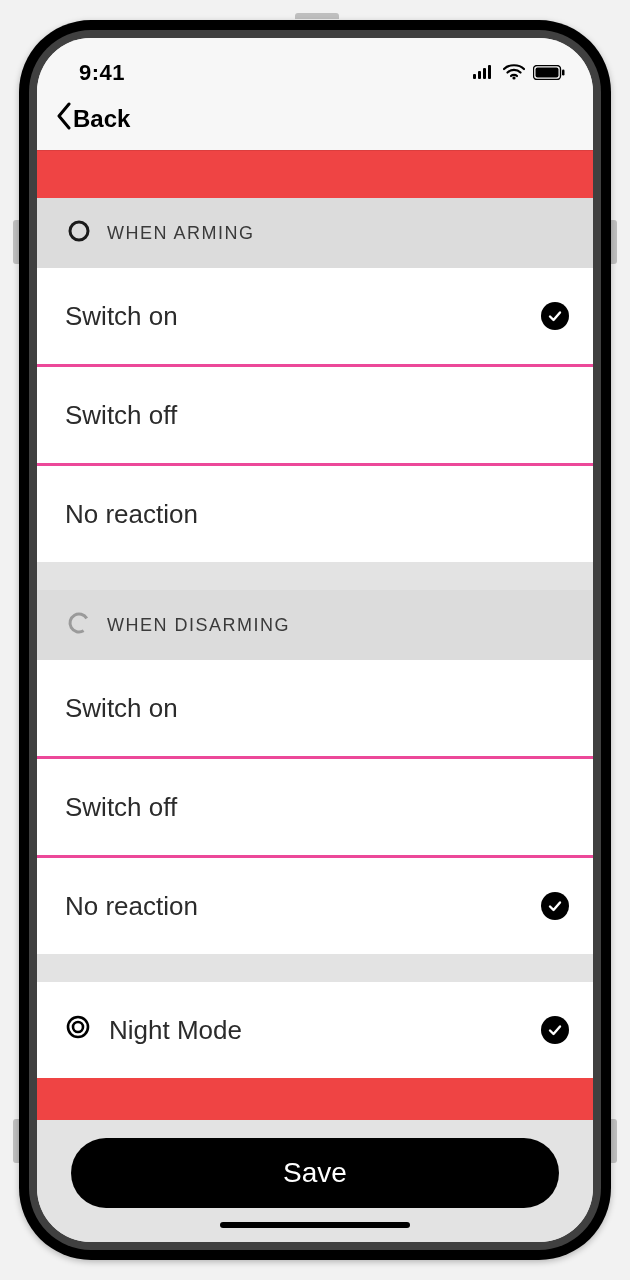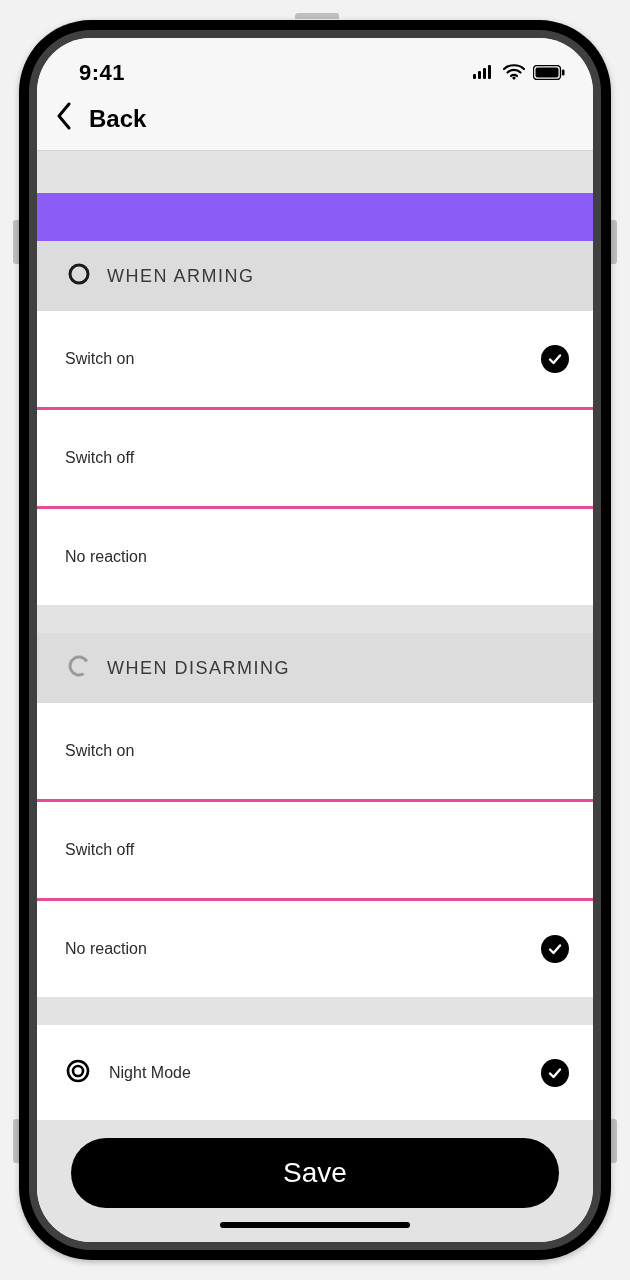--- a/index.html
+++ b/index.html
@@ -14,27 +14,27 @@
   .sb-left-2{left:13px;top:1119px;border-radius:3px 0 0 3px;}
   .sb-right-1{right:13px;top:220px;border-radius:0 3px 3px 0;}
   .sb-right-2{right:13px;top:1119px;border-radius:0 3px 3px 0;}
   .sb-top{left:295px;top:13px;width:44px;height:6px;border-radius:3px 3px 0 0;}
   
   .statusbar{height:50px;padding:0 28px 0 42px;display:flex;align-items:flex-end;justify-content:space-between;background:#f7f7f7;color:#000;}
   .statusbar .time{font-weight:700;font-size:22px;letter-spacing:.5px;padding-bottom:2px;}
   .statusbar .right{display:flex;align-items:center;gap:8px;padding-bottom:4px;}
   
   .navheader{height:62px;background:#f7f7f7;display:flex;align-items:center;position:relative;box-shadow:0 1px 0 rgba(0,0,0,.08);}
-  .back{display:flex;align-items:center;gap:16px;padding-left:18px;font-size:24px;font-weight:700;color:#000;}
+  .back{display:flex;align-items:center;gap:0;padding-left:18px;font-size:24px;font-weight:700;color:#000;}
   .title{position:absolute;left:0;right:0;text-align:center;font-size:24px;color:#222;pointer-events:none;}
   
-  .content{flex:1;overflow:auto;background:#8b5cf6;margin-top:43px;}
+  .content{flex:1;overflow:auto;background:#ef4444;}
   .section-header{background:#dcdcdc;height:70px;display:flex;align-items:center;gap:16px;padding:0 30px;color:#3a3a3a;font-size:18px;letter-spacing:1.5px;}
   .first-section-header{margin-top:48px;}
-  .row{background:#fff;height:96px;display:flex;align-items:center;justify-content:space-between;padding:0 24px 0 28px;font-size:16px;color:#2b2b2b;}
+  .row{background:#fff;height:96px;display:flex;align-items:center;justify-content:space-between;padding:0 24px 0 28px;font-size:26px;color:#2b2b2b;}
   .row + .row{border-top:3px solid #ec4899;}
   .section-gap{height:28px;background:#e3e3e3;}
   .row .left{display:flex;align-items:center;gap:18px;justify-content:center;}
   .check{width:28px;height:28px;border-radius:50%;background:#000;display:flex;align-items:center;justify-content:center;}
   .check svg{display:block;}
   .footer{padding:18px 34px 34px 34px;background:#e3e3e3;}
   .savebtn{height:70px;background:#000;color:#fff;border-radius:38px;display:flex;align-items:center;justify-content:center;font-size:28px;font-weight:500;}
   .home-indicator{position:absolute;left:50%;bottom:14px;transform:translateX(-50%);width:190px;height:6px;background:#000;border-radius:3px;}
   
   .chev{width:18px;height:28px;}

